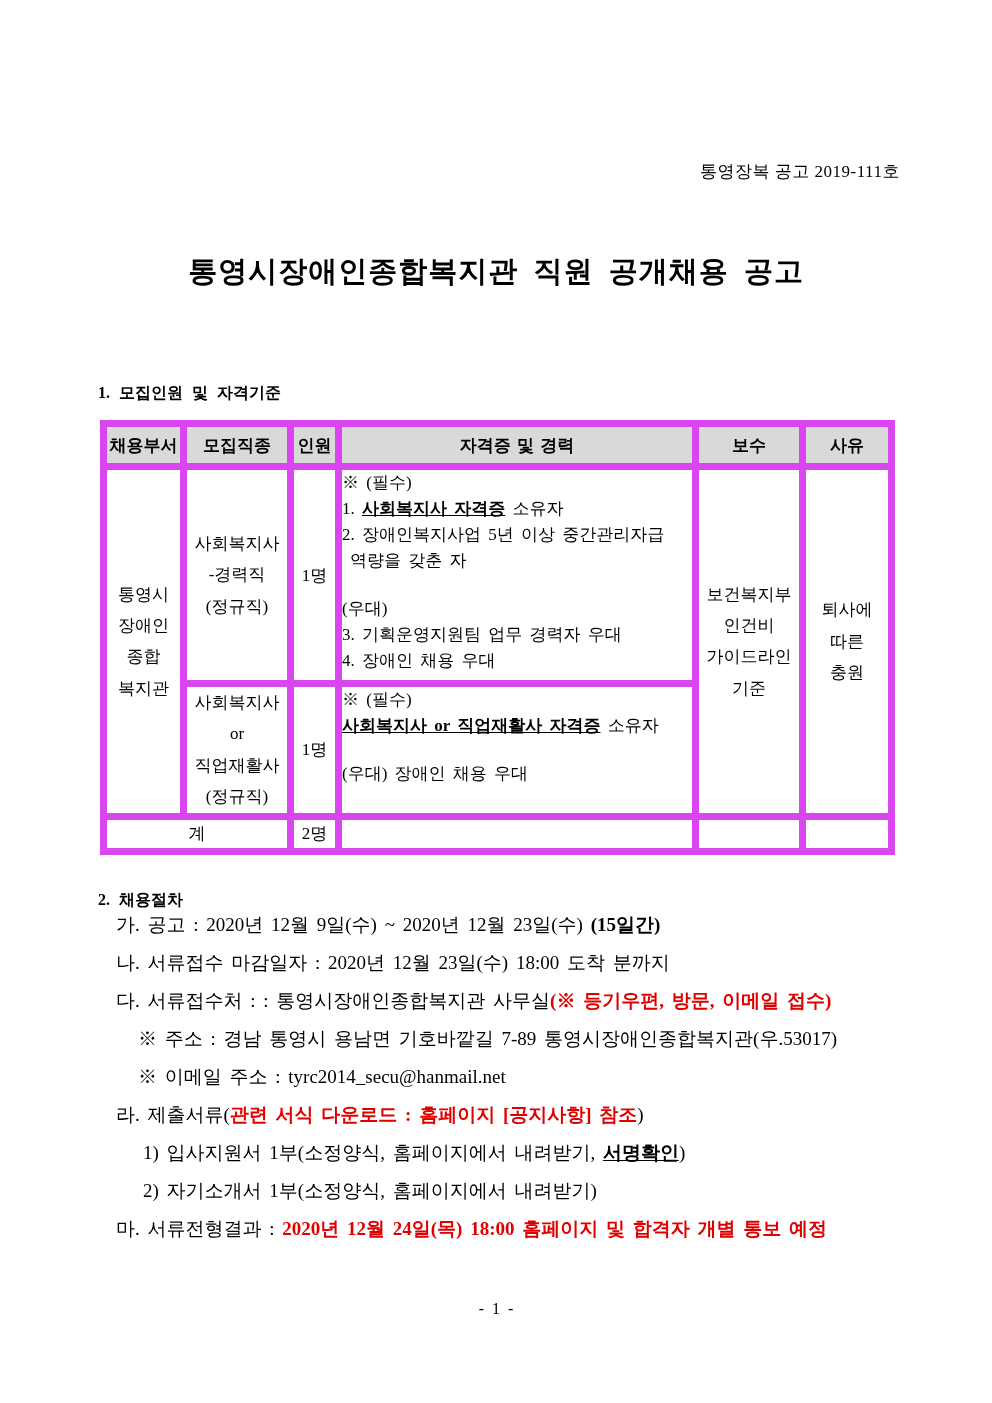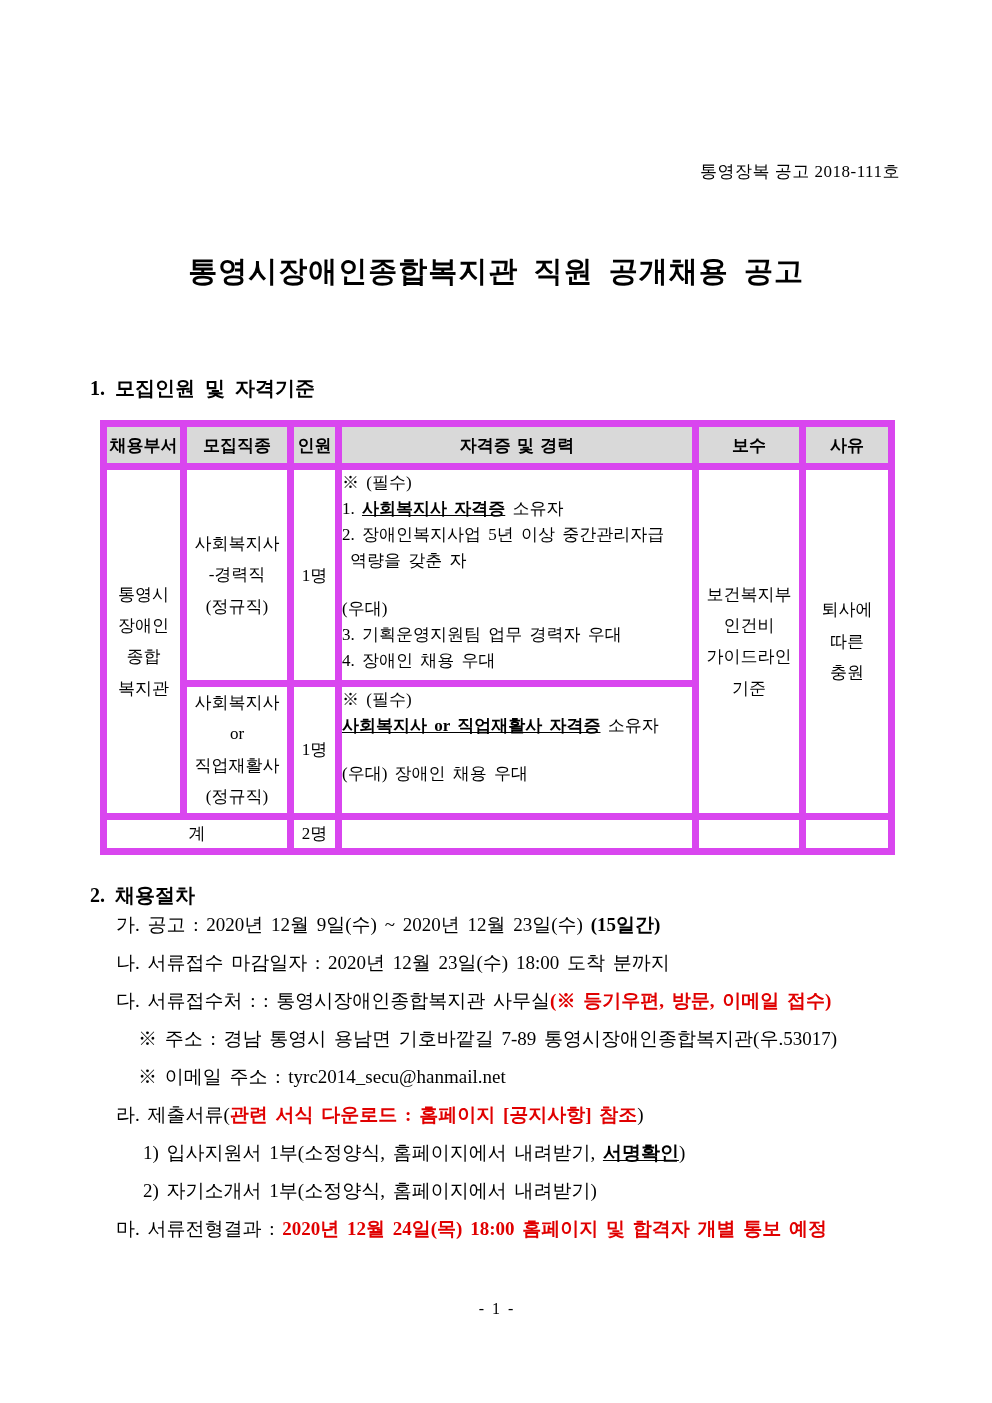--- a/index.html
+++ b/index.html
@@ -31,23 +31,23 @@
     text-align: center;
     font-size: 29px;
     font-weight: bold;
     margin: 0;
     letter-spacing: 1px;
     word-spacing: 7px;
   }
   .sec-heading {
     position: absolute;
     left: 90px;
-    font-size: 20px;
-    font-weight: bold;
-    margin: 0;
+    font-size: 16px;
+    font-weight: bold;
+    margin: 8px;
     word-spacing: 5px;
   }
   .sec1 { top: 375px; }
   .sec2 { top: 882px; }
 
   table.recruit {
     position: absolute;
     top: 420px;
     left: 100px;
     width: 788px;
@@ -123,21 +123,21 @@
     text-align: center;
     font-size: 16px;
     word-spacing: 4px;
   }
 </style>
 </head>
 <body>
 
 <div class="page">
 
-  <div class="doc-number">통영장복 공고 2018-111호</div>
+  <div class="doc-number">통영장복 공고 2019-111호</div>
 
   <h1 class="title">통영시장애인종합복지관 직원 공개채용 공고</h1>
 
   <h2 class="sec-heading sec1">1. 모집인원 및 자격기준</h2>
 
   <table class="recruit">
     <colgroup>
       <col style="width:80px">
       <col style="width:107px">
       <col style="width:48px">

